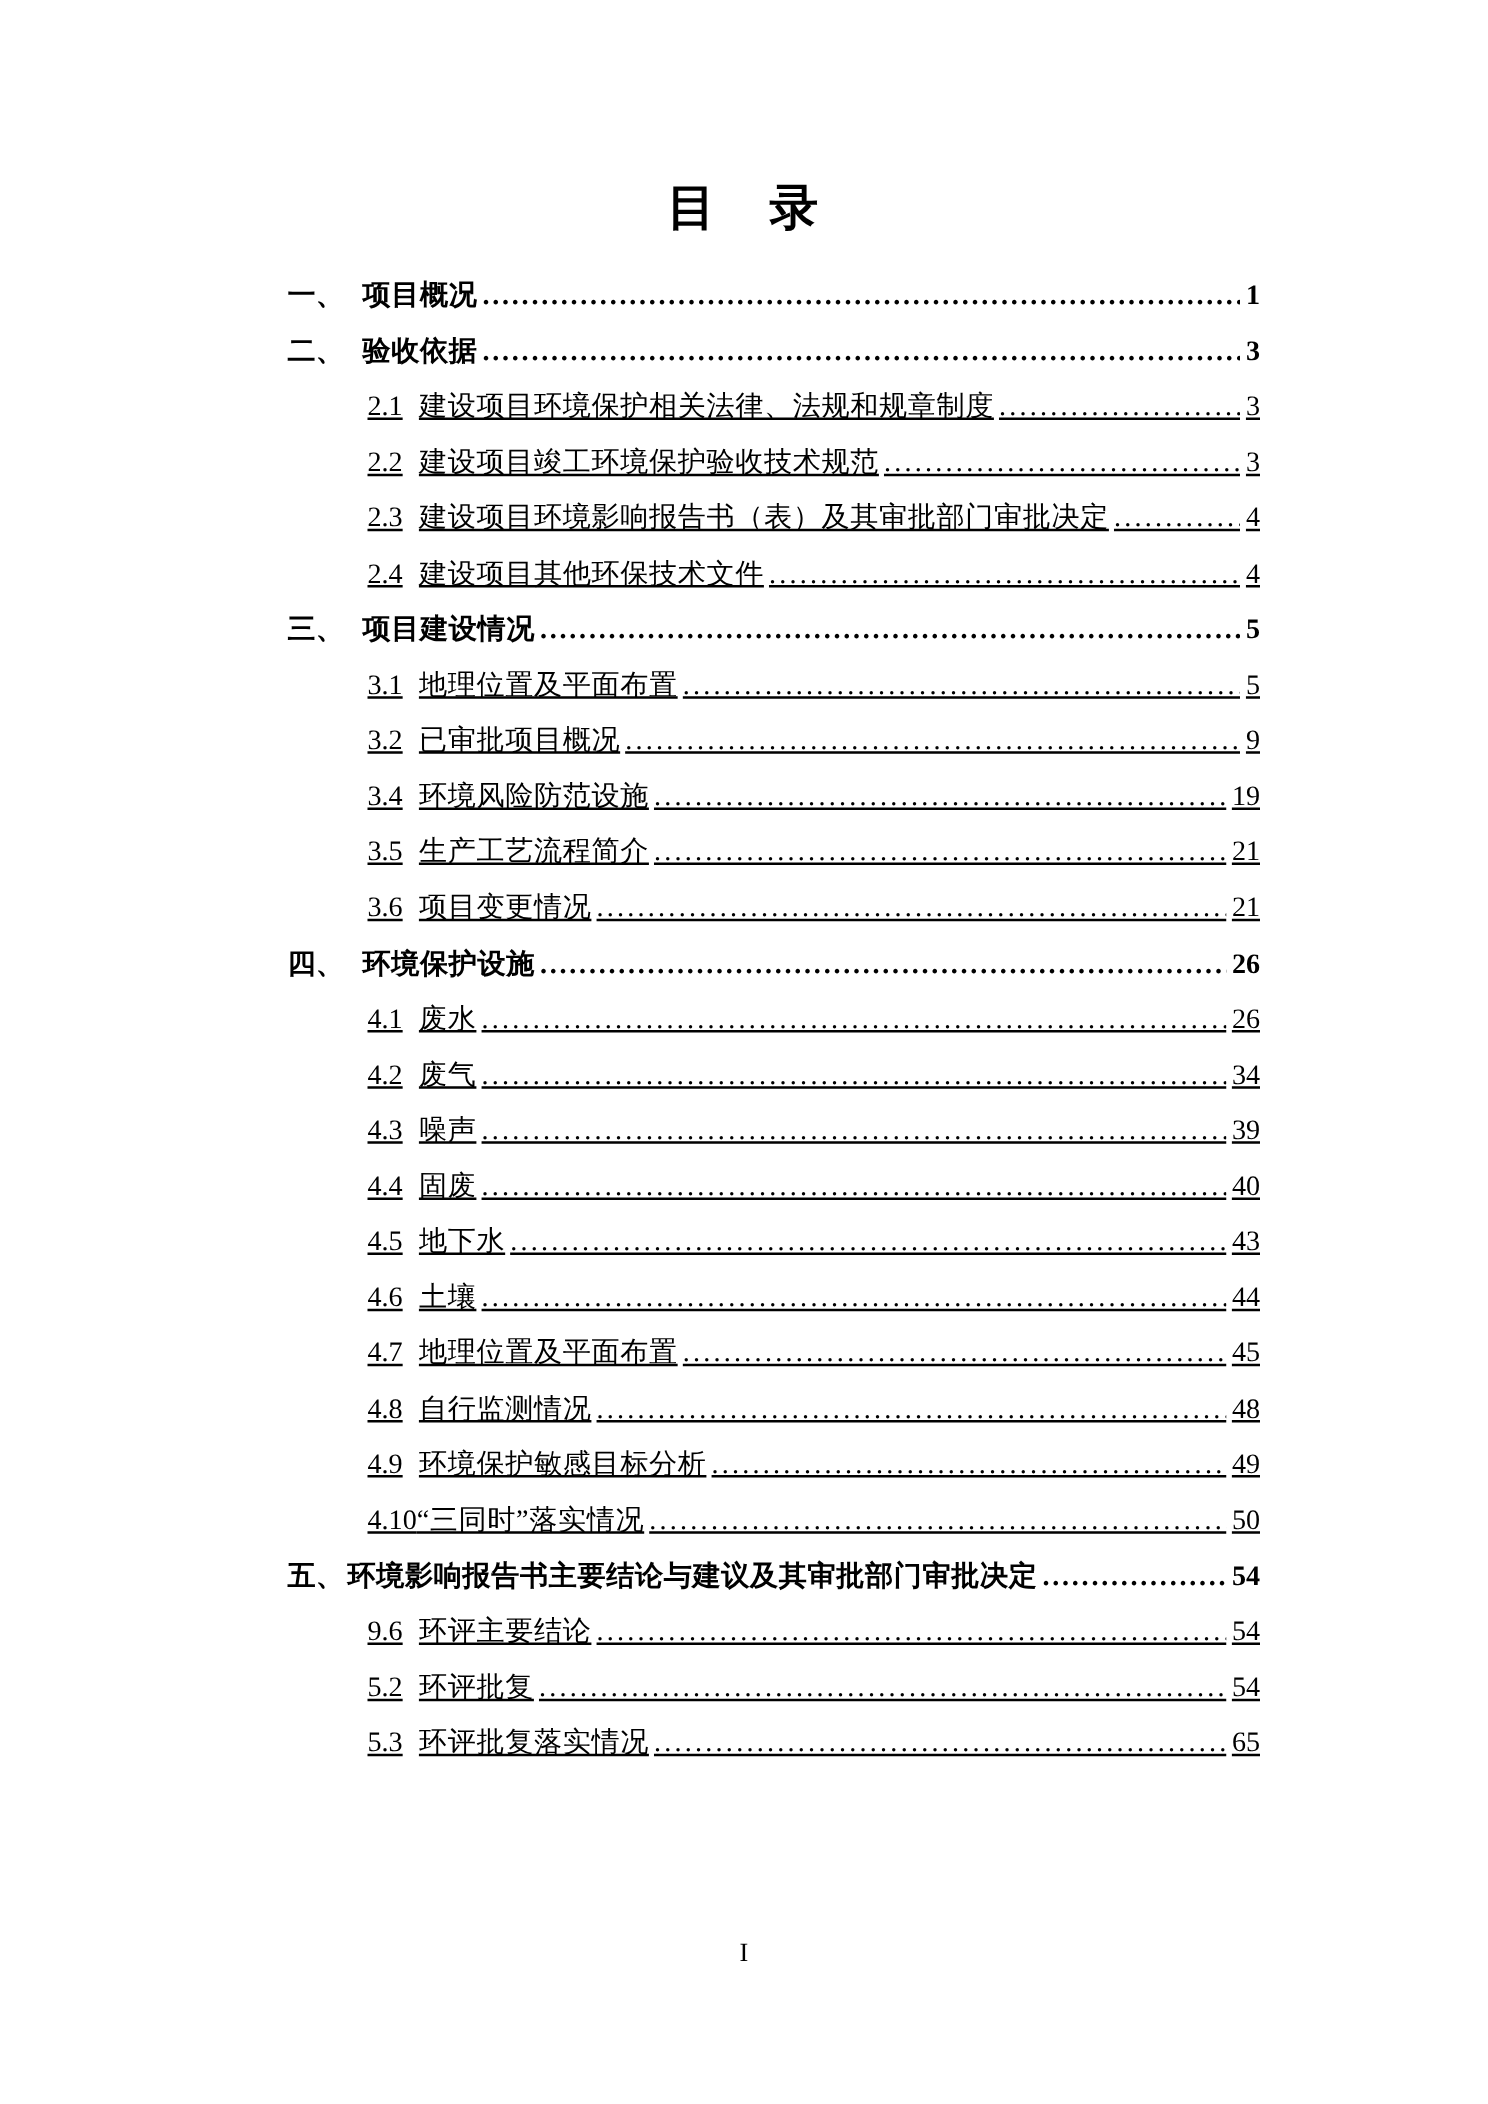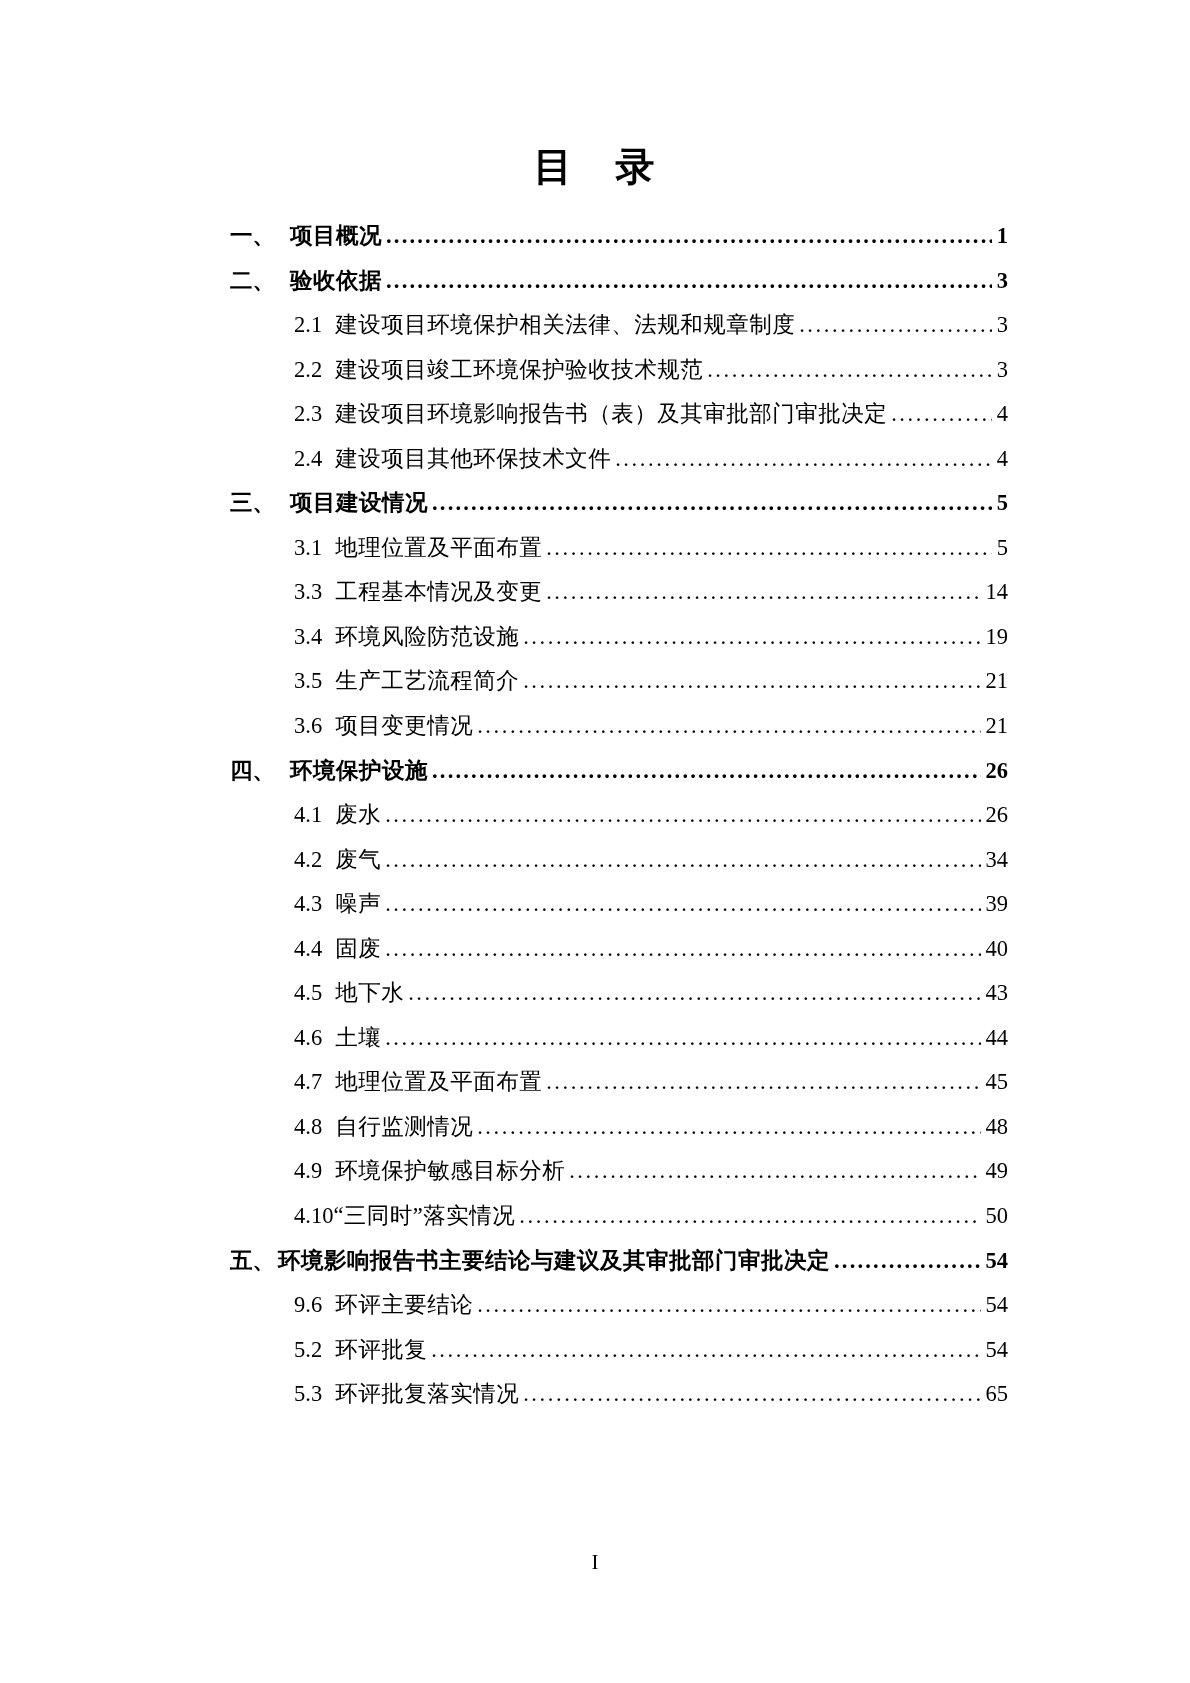--- a/index.html
+++ b/index.html
@@ -56,20 +56,21 @@
   }
   .row.sub .num {
     margin-right: 13px;
   }
   .row.sub.tight .num {
     margin-right: 0;   
     text-align: right;
   }
   .row.sub {
     padding-left: 64px;
+    text-decoration: underline;
   }
   .row .title {
     flex: 0 0 auto;
     letter-spacing: 0.5px;
     margin-right: 4px;
   }
   .leader {
     flex: 1 1 auto;
     overflow: hidden;
     min-width: 16px;
@@ -145,24 +146,24 @@
     <span class="leader"></span>
     <span class="page-num">5</span>
   </div>
       <div class="row sub">
     <span class="num">3.1</span>
     <span class="title">地理位置及平面布置</span>
     <span class="leader"></span>
     <span class="page-num">5</span>
   </div>
       <div class="row sub">
-    <span class="num">3.3</span>
-    <span class="title">工程基本情况及变更</span>
-    <span class="leader"></span>
-    <span class="page-num">14</span>
+    <span class="num">3.2</span>
+    <span class="title">已审批项目概况</span>
+    <span class="leader"></span>
+    <span class="page-num">9</span>
   </div>
       <div class="row sub">
     <span class="num">3.4</span>
     <span class="title">环境风险防范设施</span>
     <span class="leader"></span>
     <span class="page-num">19</span>
   </div>
       <div class="row sub">
     <span class="num">3.5</span>
     <span class="title">生产工艺流程简介</span>

